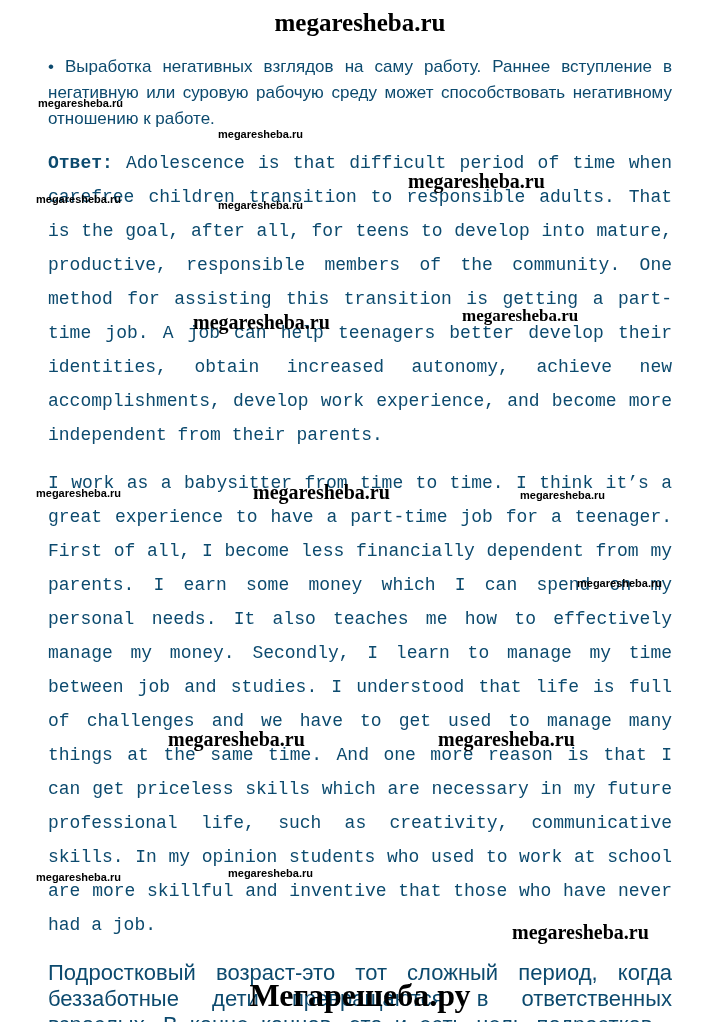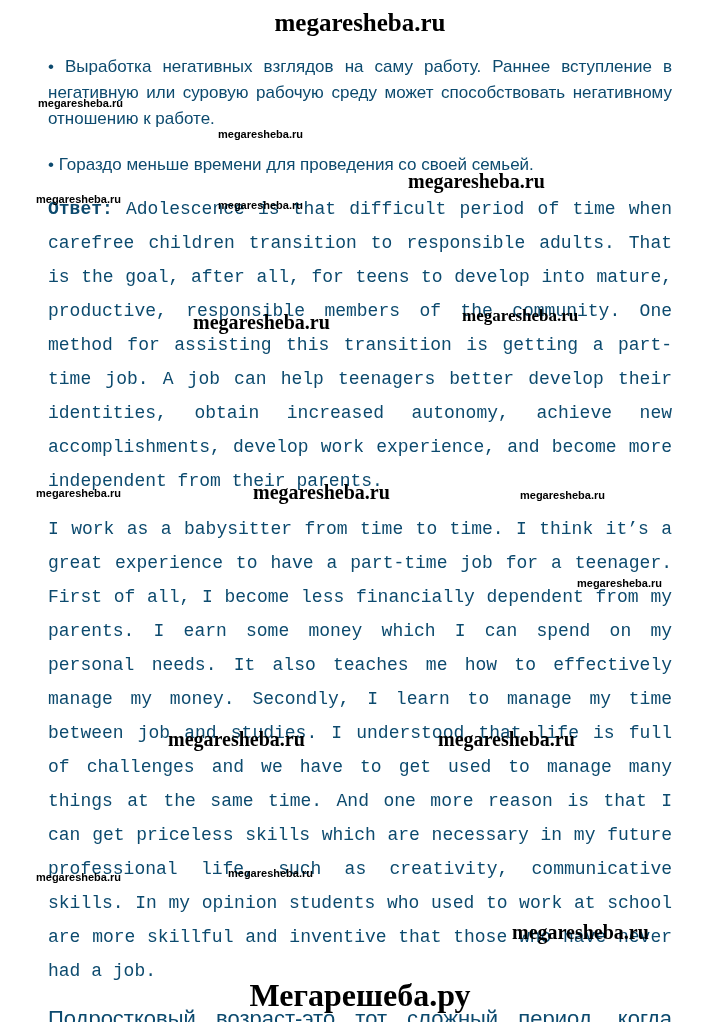--- a/index.html
+++ b/index.html
@@ -99,21 +99,20 @@
 
 <div class="page">
 
   <div class="top-title">megaresheba.ru</div>
 
   <div class="content">
 
     <p class="bullet-para bullet-1">• Выработка негативных взглядов на саму работу. Раннее вступление в негативную или суровую рабочую среду может способствовать негативному отношению к работе.</p>
 
 
-    <p class="bullet-para bullet-3">• Гораздо меньше времени для проведения со своей семьей.</p>
 
 
     <p class="answer-para answer-1"><span class="answer-label">Ответ:</span> <span>Adolescence is that difficult period of time when carefree children transition to responsible adults. That is the goal, after all, for teens to develop into mature, productive, responsible members of the community. One method for assisting this transition is getting a part-time job. A job can help teenagers better develop their identities, obtain increased autonomy, achieve new accomplishments, develop work experience, and become more independent from their parents.</span></p>
 
     <p class="answer-para answer-2">I work as a babysitter from time to time. I think it’s a great experience to have a part-time job for a teenager. First of all, I become less financially dependent from my parents. I earn some money which I can spend on my personal needs. It also teaches me how to effectively manage my money. Secondly, I learn to manage my time between job and studies. I understood that life is full of challenges and we have to get used to manage many things at the same time. And one more reason is that I can get priceless skills which are necessary in my future professional life, such as creativity, communicative skills. In my opinion students who used to work at school are more skillful and inventive that those who have never had a job.</p>
 
     <p class="russian-para">Подростковый возраст-это тот сложный период, когда беззаботные дети превращаются в ответственных взрослых. В конце концов, это и есть цель подростков - стать зрелыми, продуктивными, ответственными членами общества. Один из способов помочь этому переходу - получить работу на неполный рабочий день. Работа может помочь подросткам лучше развить свою индивидуальность, получить большую независимость, достичь новых достижений, приобрести опыт работы и стать более независимыми от своих родителей.</p>
 
   </div>
 

